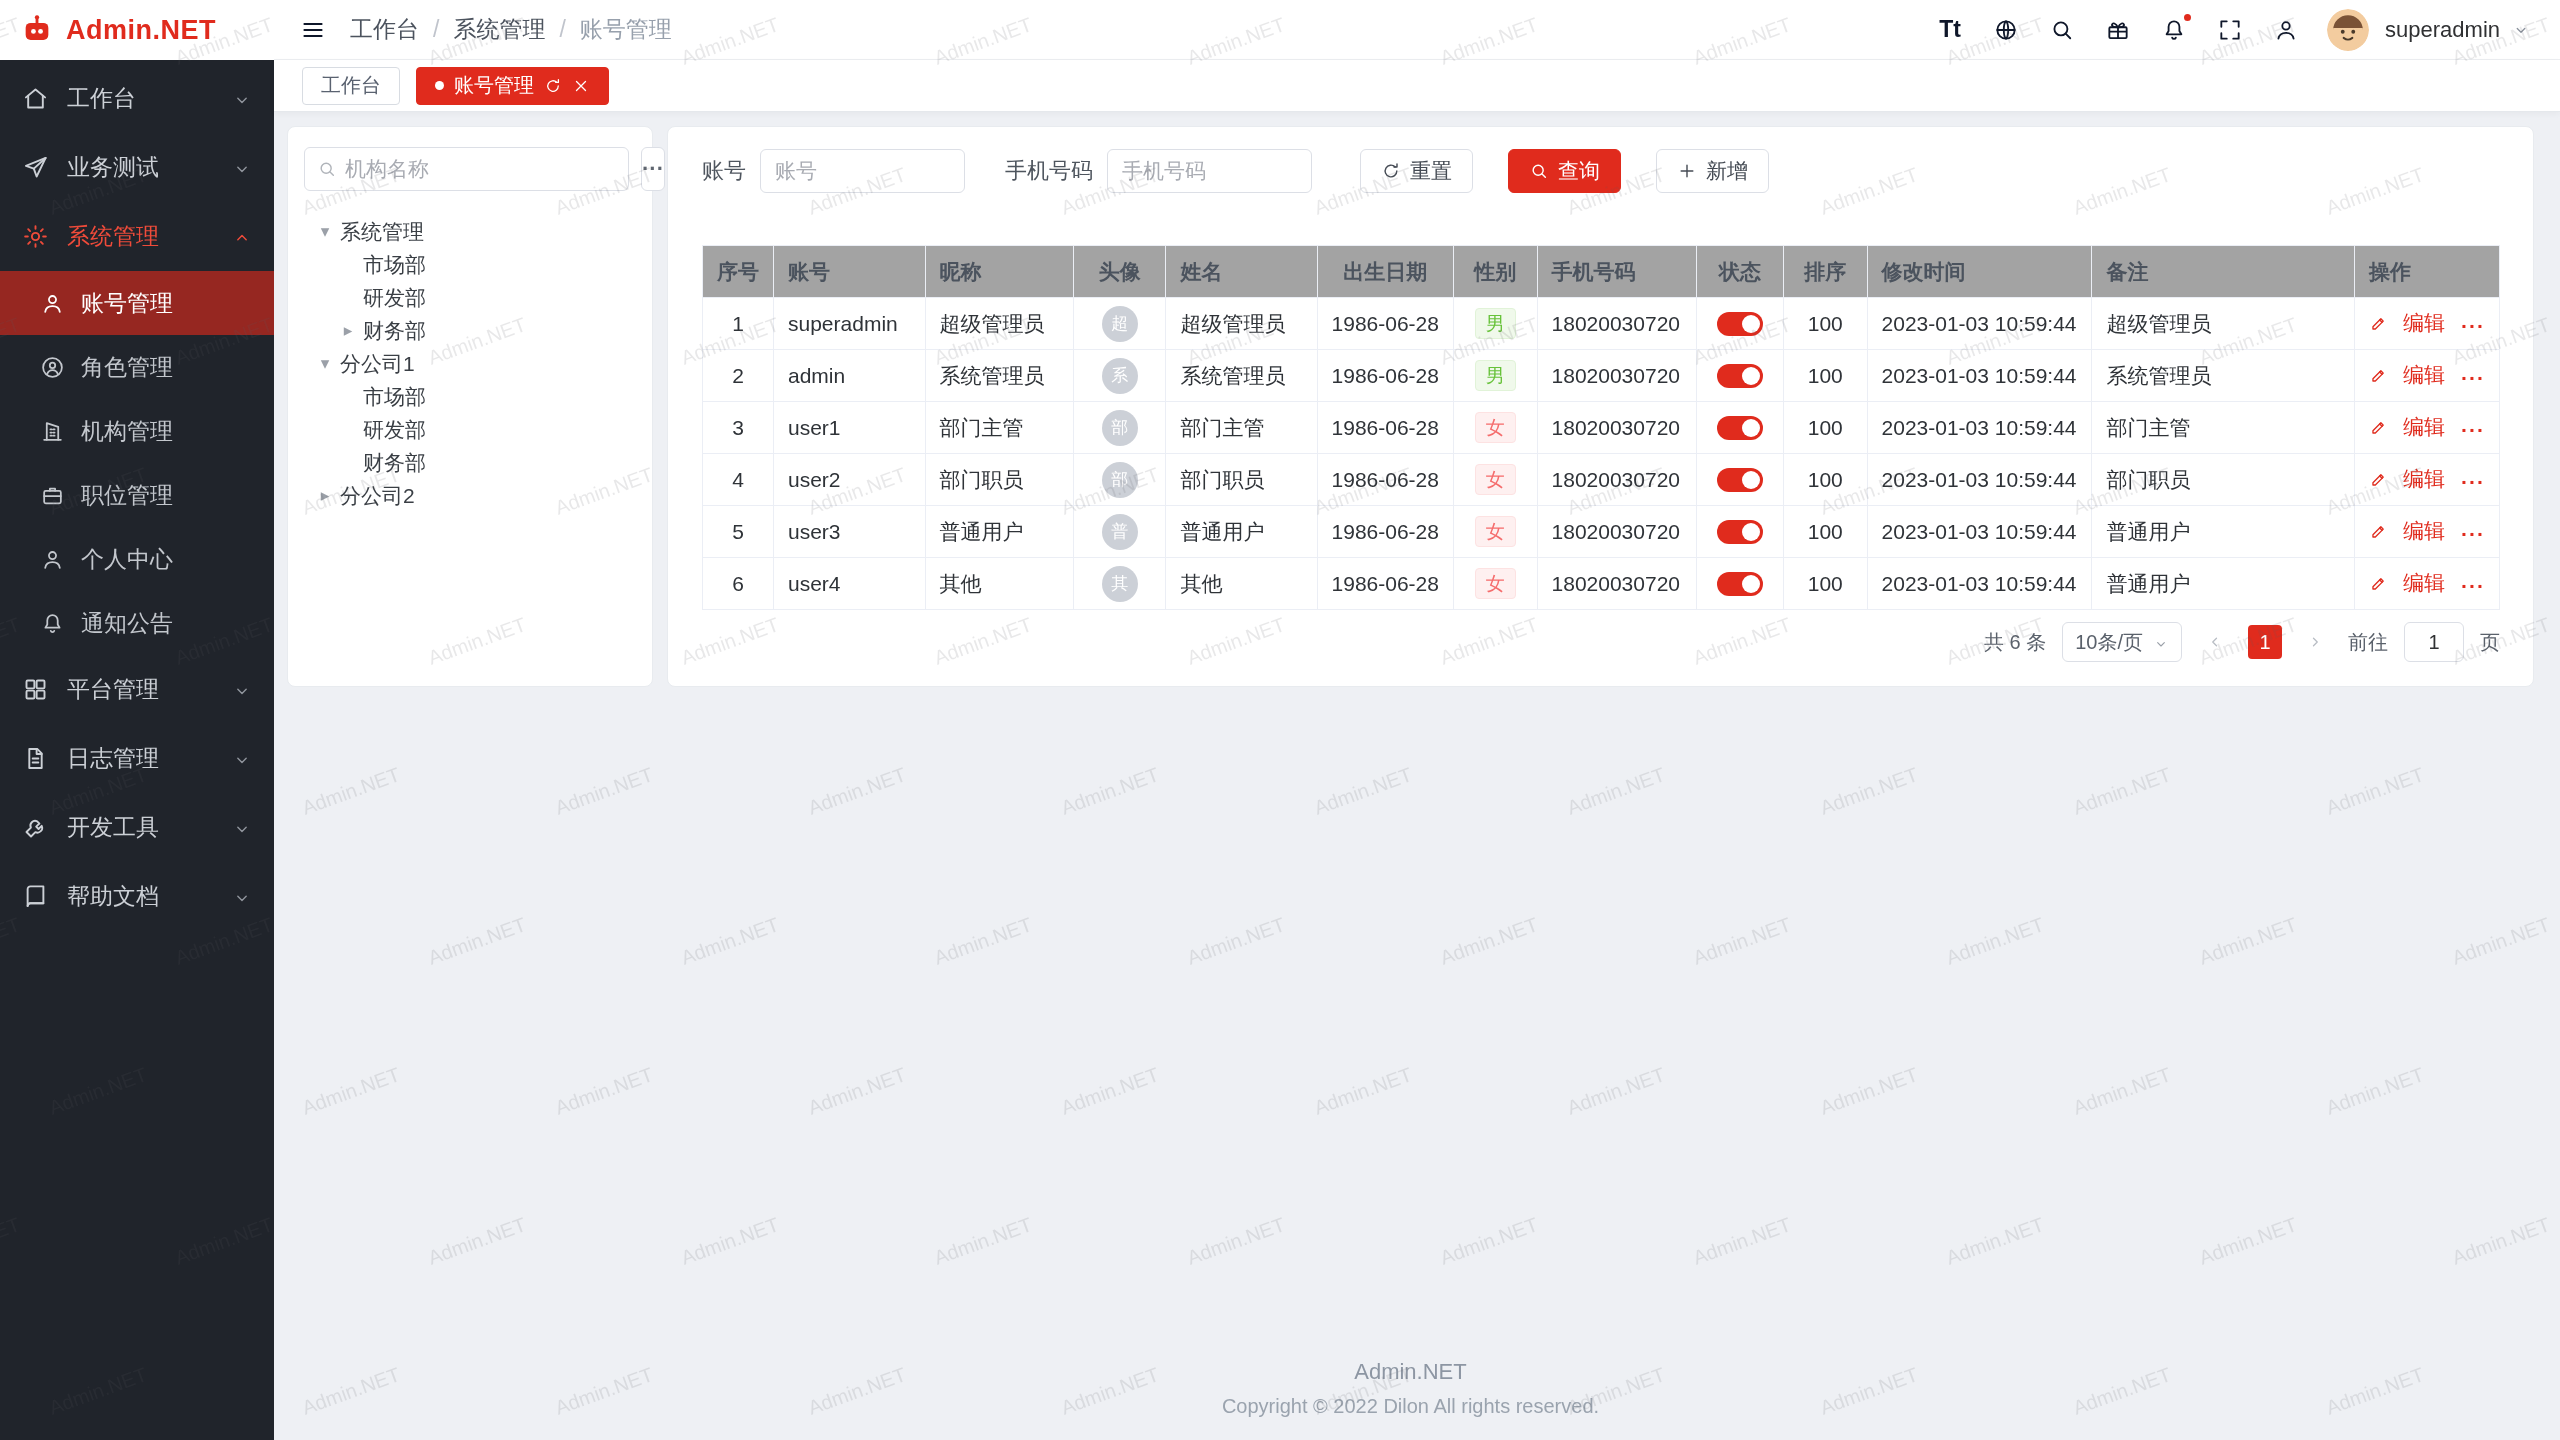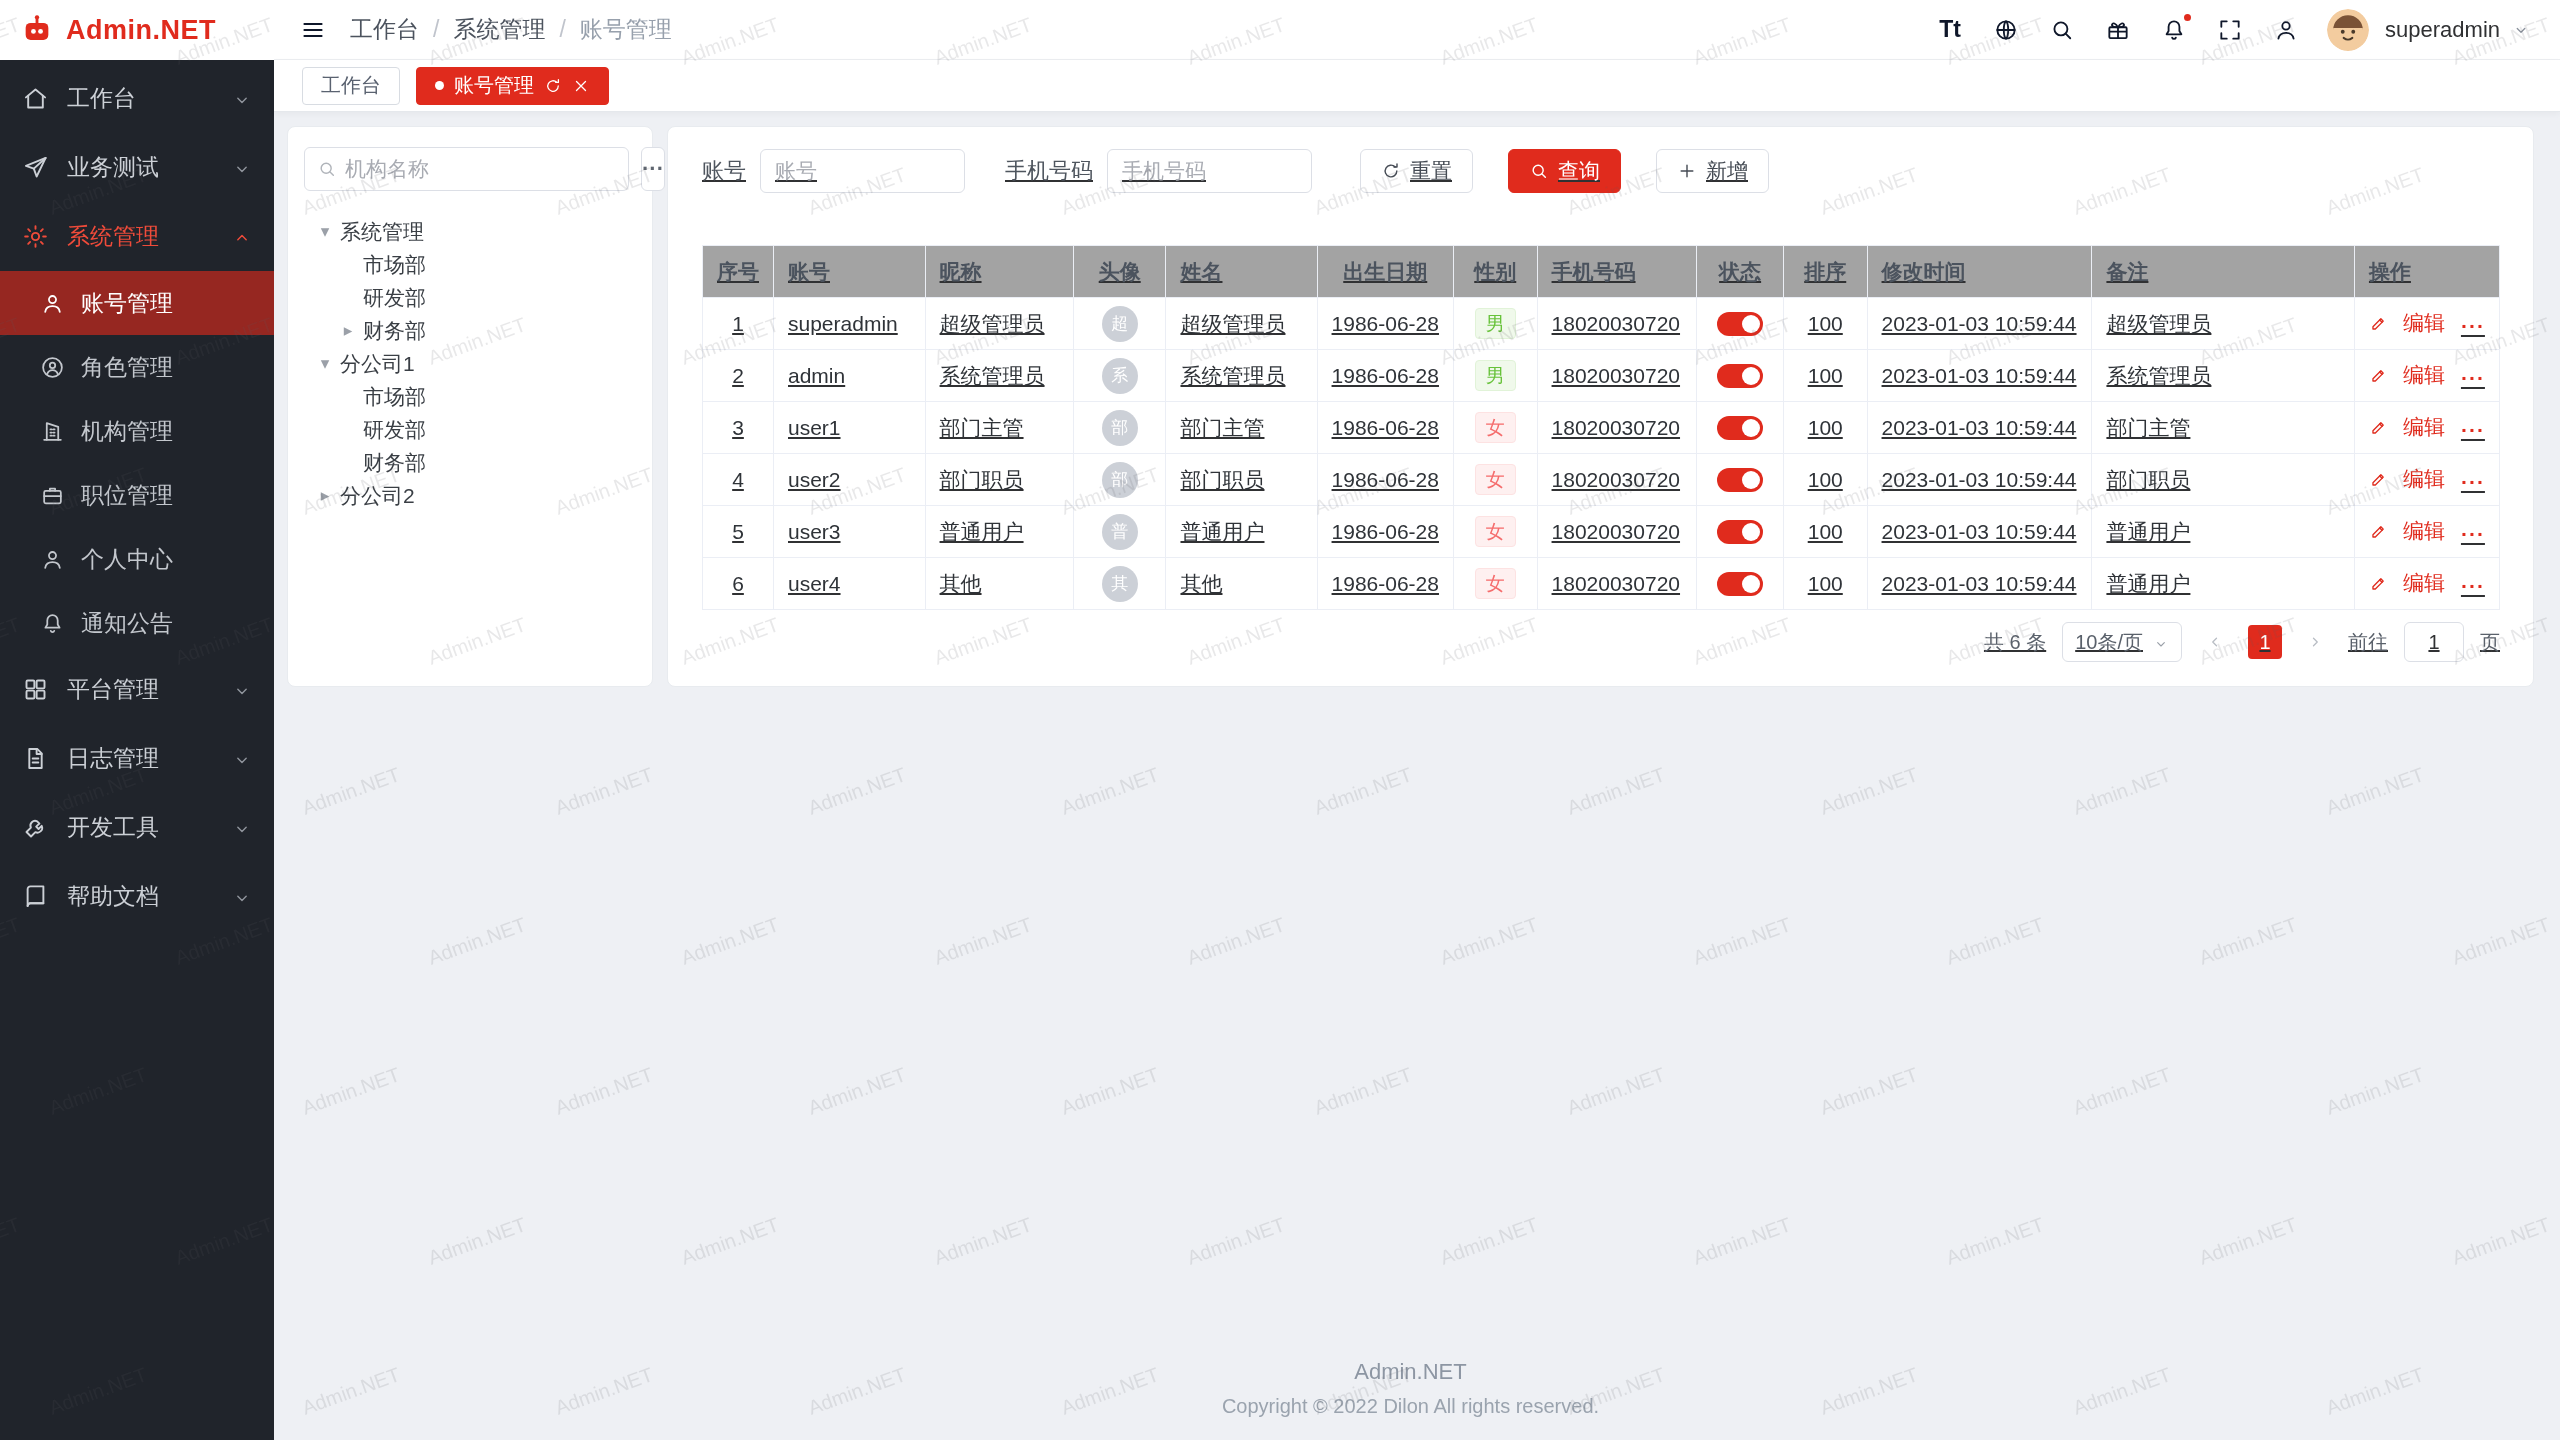--- a/index.html
+++ b/index.html
@@ -60,21 +60,21 @@
   .search-box { flex: 1; height: 44px; border: 1px solid #dcdfe6; border-radius: 6px; display: flex; align-items: center; gap: 8px; padding: 0 12px; color: #b0b4ba; }
   .search-box .sicon { width: 20px; height: 20px; flex-shrink: 0; }
   .search-box .sicon svg { width: 20px; height: 20px; }
   .search-box input { border: 0; outline: 0; flex: 1; min-width: 0; font-size: 21px; font-family: inherit; color: #303133; }
   .search-box input::placeholder { color: #a8abb2; }
   .more-btn { width: 44px; height: 44px; border: 1px solid #dcdfe6; border-radius: 6px; background: #fff; color: #5f6670; font-size: 22px; font-weight: bold; cursor: pointer; line-height: 1; }
   .tree { margin-top: 24px; font-size: 21px; color: #3a3f45; }
   .tree-row { height: 33px; display: flex; align-items: center; cursor: pointer; }
   .tree-caret { width: 30px; text-align: center; color: #9ba0a8; font-size: 17px; flex-shrink: 0; }
 
-  .table-card { flex: 1; min-width: 0; padding: 22px 33px 24px 34px; display: flex; flex-direction: column; text-decoration: underline; }
+  .table-card { flex: 1; min-width: 0; padding: 22px 33px 24px 34px; display: flex; flex-direction: column; }
   .filter-row { display: flex; align-items: center; }
   .f-label { font-size: 22px; color: #4e555e; margin-right: 14px; }
   .f-input { width: 205px; height: 44px; border: 1px solid #dcdfe6; border-radius: 6px; padding: 0 14px; font-size: 21px; font-family: inherit; color: #303133; outline: none; }
   .f-input::placeholder { color: #a8abb2; }
   .ml40 { margin-left: 40px; }
   .ml48 { margin-left: 48px; }
   .ml20 { margin-left: 35px; }
   .btn { height: 44px; padding: 0 20px; border: 1px solid #dcdfe6; border-radius: 6px; background: #fff; color: #454b54; font-size: 21px; font-family: inherit; display: inline-flex; align-items: center; gap: 9px; cursor: pointer; }
   .btn .bicon { width: 20px; height: 20px; display: inline-flex; }
   .btn .bicon svg { width: 20px; height: 20px; }

